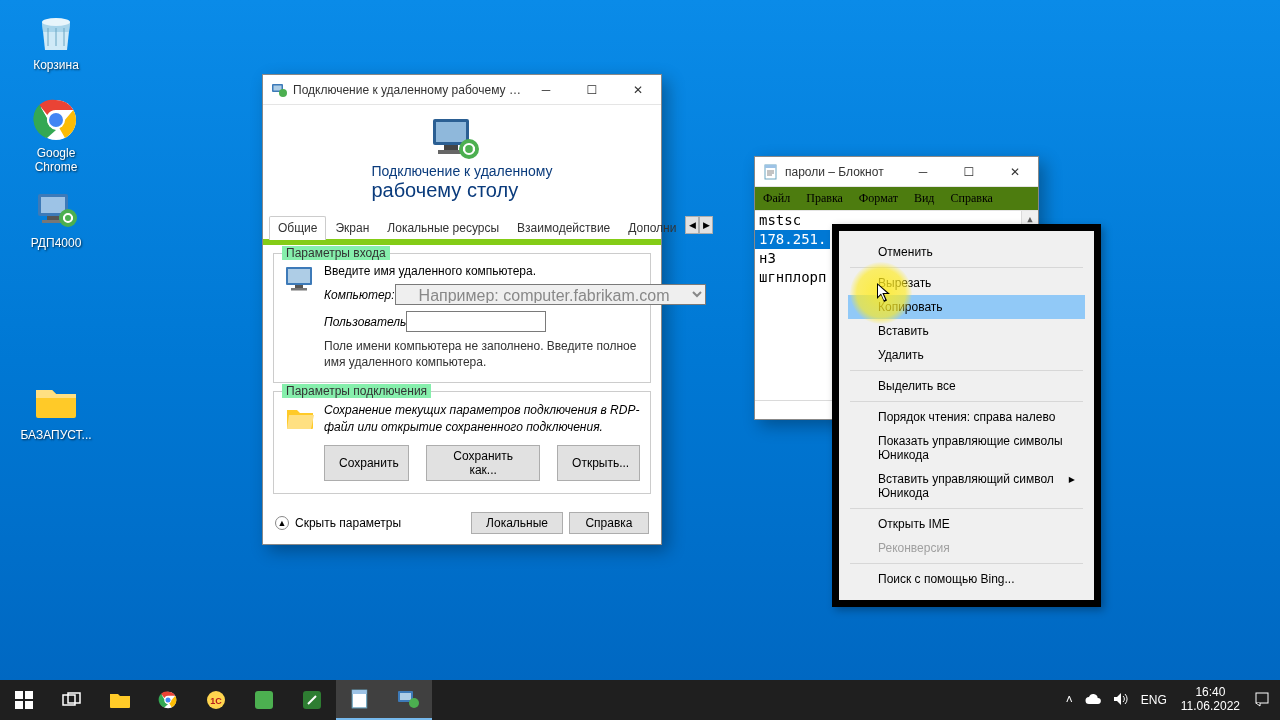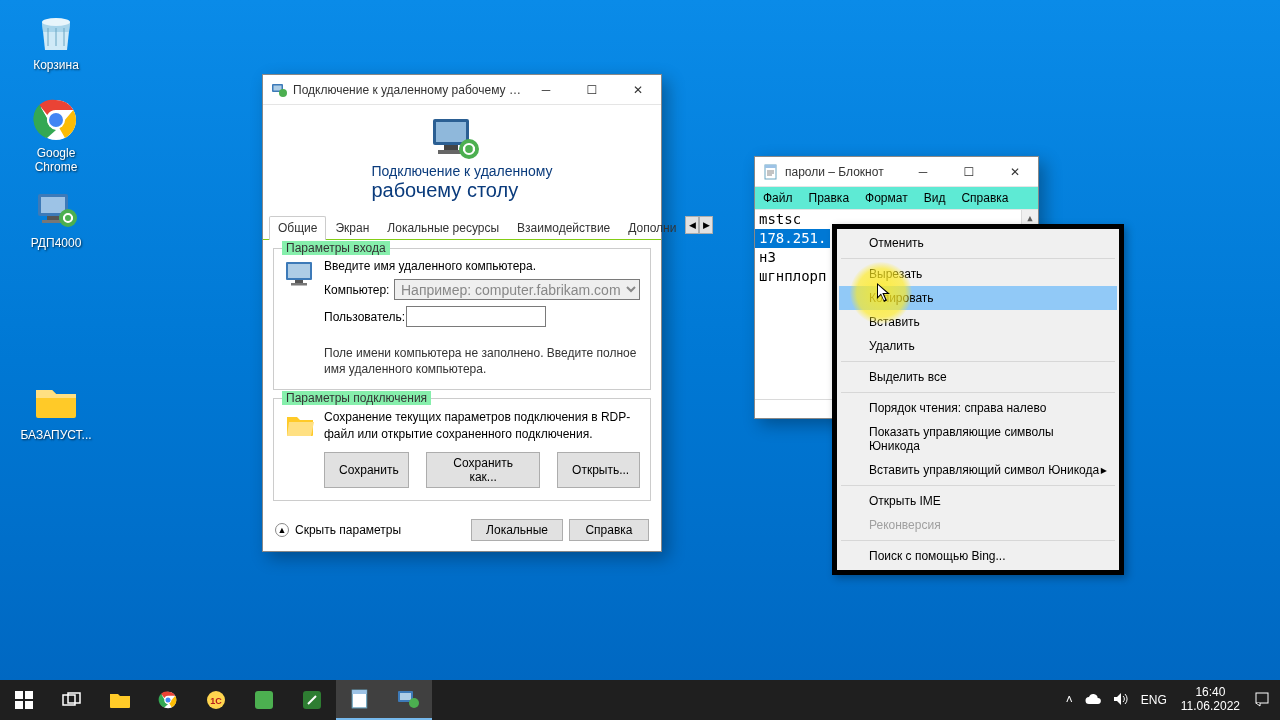--- a/index.html
+++ b/index.html
@@ -16,54 +16,54 @@
 .titlebar .tb-icon { width: 16px; height: 16px; margin-right: 6px; }
 .titlebar .tb-title { flex: 1; font-size: 12px; color: #333; white-space: nowrap; overflow: hidden; text-overflow: ellipsis; }
 .titlebar .tb-btn { width: 46px; height: 30px; display: flex; align-items: center; justify-content: center; color: #333; font-size: 12px; }
 
 
 .rdp-window { left: 262px; top: 74px; width: 400px; }
 .rdp-header { display: flex; align-items: center; padding: 10px 16px 14px; flex-direction: column; }
 .rdp-header .rdp-logo { width: 48px; height: 48px; margin-right: 14px; position: relative; }
 .rdp-header .rdp-title-sm { font-size: 14px; color: #0a3b7c; }
 .rdp-header .rdp-title-lg { font-size: 20px; font-weight: normal; color: #0a3b7c; }
-.tabs { display: flex; border-bottom: 1px solid #84cc16; padding: 0 6px; position: relative; }
+.tabs { display: flex; border-bottom: 6px solid #84cc16; padding: 0 6px; position: relative; }
 .tabs .tab { padding: 4px 8px 5px; font-size: 12px; color: #333; border: 1px solid transparent; border-bottom: none; margin-bottom: -1px; cursor: pointer; white-space: nowrap; }
 .tabs .tab.active { border-color: #ccc; background: #fff; border-radius: 2px 2px 0 0; }
 .tabs .tab-nav { display: flex; margin-left: auto; }
 .tabs .tab-nav button { width: 14px; height: 18px; font-size: 9px; border: 1px solid #adadad; background: #e1e1e1; }
 .group { border: 1px solid #ccc; margin: 8px 10px; padding: 10px 10px 12px; position: relative; }
 .group .legend { position: absolute; top: -8px; left: 8px; background: #86efac; padding: 0 4px; font-size: 12px; color: #333; }
 .group .grp-icon { float: left; width: 32px; height: 32px; margin-right: 8px; }
 .group .grp-body { margin-left: 40px; }
 .form-row { display: flex; align-items: center; margin: 6px 0; }
-.form-row label { width: 82px; font-size: 12px; }
+.form-row label { width: 82px; font-size: 12px; font-style: italic; }
 .form-row input[type=text] { flex: 1; border: 1px solid #7a7a7a; padding: 2px 4px; font-size: 12px; height: 21px; font-style: italic; color: #888; }
-.form-row select { flex: 1; border: 1px solid #7a7a7a; padding: 1px 2px; font-size: 14px; height: 21px; color: #888; }
-.hint { font-size: 12px; color: #333; line-height: 1.35; margin-top: 18px; }
+.form-row select { flex: 1; border: 1px solid #7a7a7a; padding: 1px 19px; font-size: 16px; height: 21px; color: #888; }
+.hint { font-size: 12px; color: #333; line-height: 1.35; margin-top: 6px; }
 .btn-row { display: flex; gap: 17px; margin-top: 10px; margin-left: 40px; }
 .winbtn { padding: 3px 14px; font-size: 12px; border: 1px solid #adadad; background: #e1e1e1; min-width: 80px; }
 .rdp-footer { display: flex; align-items: center; padding: 10px 12px; border-top: 0; }
 .rdp-footer .toggle { display: flex; align-items: center; gap: 6px; font-size: 12px; cursor: pointer; }
 .rdp-footer .spacer { flex: 1; }
 
 
 .notepad-window { left: 754px; top: 156px; width: 285px; }
-.menubar { display: flex; padding: 2px 0; background: #5eead4; }
+.menubar { display: flex; padding: 2px 0; background: #4d7c0f; font-family: Liberation Serif, serif; }
 .menubar .menu-item { padding: 2px 8px; font-size: 12px; cursor: pointer; }
 .notepad-body { padding: 0; font-family: Consolas, monospace; font-size: 14px; line-height: 1.35; position: relative; height: 190px; border-top: 1px solid #e5e5e5; }
 .notepad-body .np-line { padding: 0 4px; white-space: pre; }
 .notepad-body .np-line.selected { background: #0078d4; color: #fff; display: inline-block; text-align: right; }
 .notepad-scroll { position: absolute; right: 0; top: 0; bottom: 0; width: 17px; background: #f0f0f0; border-left: 1px solid #dadada; }
 .notepad-scroll .arrow { height: 17px; display: flex; align-items: center; justify-content: center; font-size: 9px; color: #606060; }
 .notepad-status { display: flex; border-top: 1px solid #dadada; font-size: 12px; }
 .notepad-status .cell { border-right: 1px solid #dadada; padding: 2px 6px; }
 
 
-.context-menu { position: absolute; left: 832px; top: 224px; width: 292px; background: #f0f0f0; border: 5px solid #000000; box-shadow: 3px 3px 8px rgba(0,0,0,0.3); padding: 2px; z-index: 50; }
+.context-menu { position: absolute; left: 832px; top: 224px; width: 269px; background: #f0f0f0; border: 7px solid #000000; box-shadow: 3px 3px 8px rgba(0,0,0,0.3); padding: 9px; z-index: 50; }
 .context-menu .cm-item { padding: 5px 12px 5px 30px; font-size: 12px; cursor: pointer; position: relative; }
 .context-menu .cm-item.hovered { background: #91c9f7; }
 .context-menu .cm-item.disabled { color: #a0a0a0; cursor: default; }
 .context-menu .cm-sep { height: 1px; background: #d7d7d7; margin: 3px 2px; }
 .context-menu .cm-item.has-sub::after { content: "▶"; font-size: 8px; position: absolute; right: 10px; top: 8px; }
 
 
 .yellow-spot { position: absolute; left: 850px; top: 262px; width: 62px; height: 62px; border-radius: 50%; background: radial-gradient(circle, rgba(255,235,30,0.85) 0%, rgba(255,235,30,0.65) 55%, rgba(255,235,30,0) 72%); z-index: 60; pointer-events: none; }
 .cursor-ptr { position: absolute; left: 876px; top: 282px; z-index: 70; pointer-events: none; }
 
@@ -205,21 +205,21 @@
 
   <div class="group">
     <div class="legend">Параметры подключения</div>
     <div class="grp-icon">
       <svg viewBox="0 0 32 32">
           <path fill="#ffca28" d="M3 8h10l3 3h13v15a1 1 0 0 1-1 1H4a1 1 0 0 1-1-1z"></path>
           <path fill="#ffe082" d="M5 13h25l-3 14H3z"></path>
         </svg>
     </div>
     <div class="grp-body">
-      <div style="line-height:1.35;">Сохранение текущих параметров подключения в RDP-файл или открытие сохраненного подключения.</div>
+      <div style="line-height:1.35;font-style:italic;">Сохранение текущих параметров подключения в RDP-файл или открытие сохраненного подключения.</div>
     </div>
     <div style="clear:both"></div>
     <div class="btn-row">
       <button class="winbtn">Сохранить</button>
       <button class="winbtn">Сохранить как...</button>
       <button class="winbtn">Открыть...</button>
     </div>
   </div>
 
   <div class="rdp-footer">

